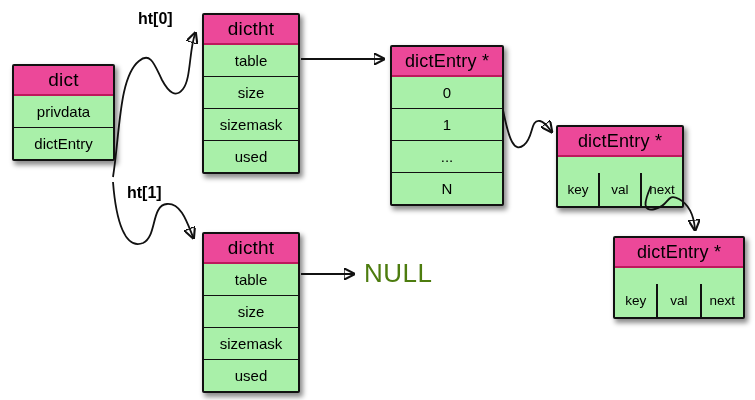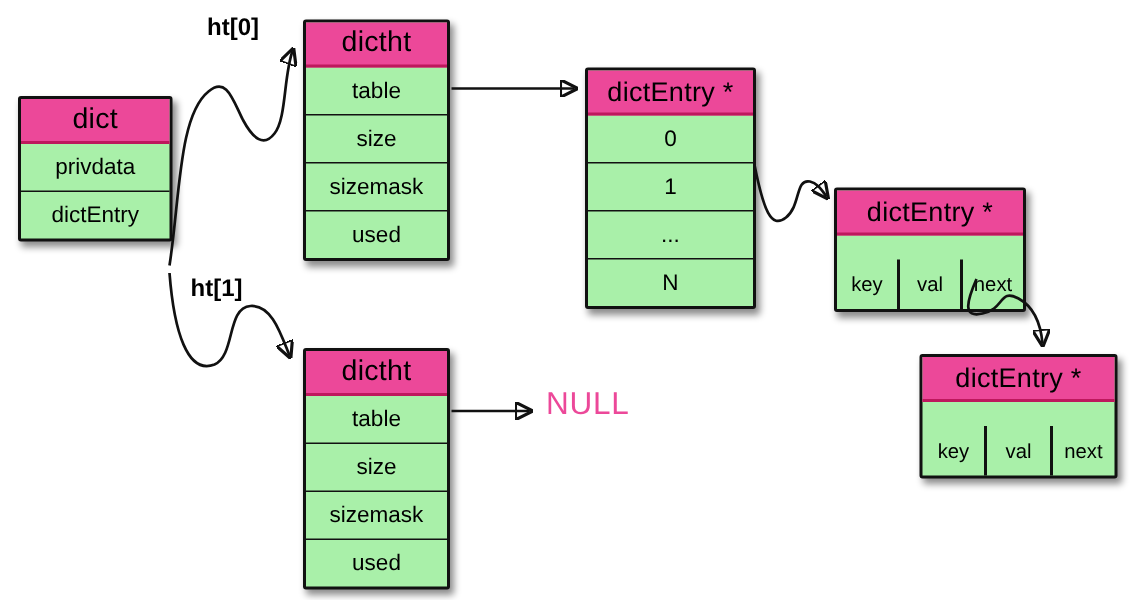--- a/index.html
+++ b/index.html
@@ -44,23 +44,23 @@
   }
   .cell:last-child { border-right: none; border-radius: 14px; }
   .float-label {
     position: absolute;
     font-weight: bold;
     font-size: 16px;
     color: #000;
   }
   .null-label {
     position: absolute;
-    font-size: 21px;
+    font-size: 26px;
     letter-spacing: 0.5px;
-    color: #ec4899;
+    color: #4d7c0f;
   }
   #arrows {
     position: absolute;
     left: 0; top: 0;
     pointer-events: none;
   }
   #arrows path { fill: none; stroke: #111; stroke-width: 1.8; }
 </style>
 </head>
 <body>

